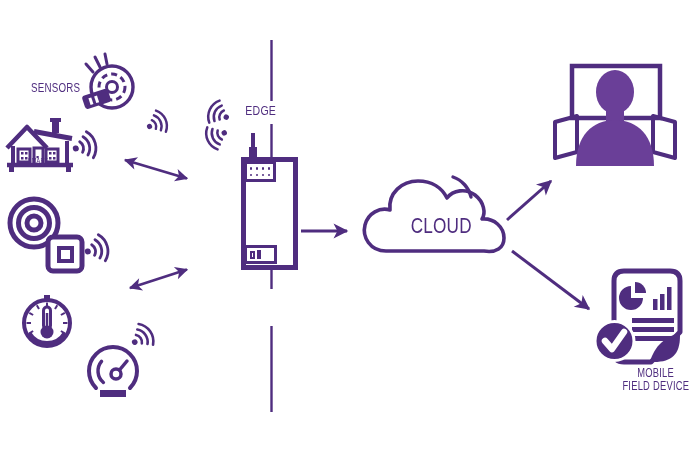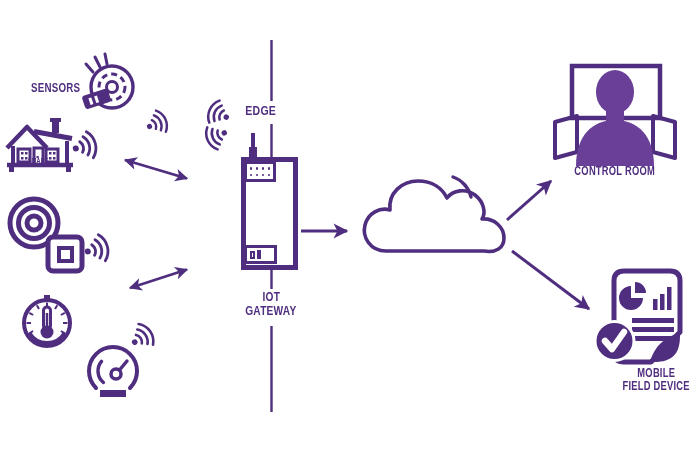--- a/index.html
+++ b/index.html
@@ -6,21 +6,21 @@
   .canvas{position:relative;width:700px;height:456px;background:var(--bg,#fff);overflow:hidden;
           font-family:"Liberation Sans",sans-serif;}
   .abs{position:absolute;}
   svg{display:block;overflow:visible;}
   .s{stroke:var(--outline,#4f2d7f);fill:none;}
   .f{fill:var(--outline,#4f2d7f);}
   .pf{fill:var(--person,#6a3f98);}
   .wf{fill:#fff;}
   .swf{fill:#fff;stroke:var(--outline,#4f2d7f);}
   .sw-white{stroke:#fff;fill:none;}
-  .lbl{position:absolute;color:var(--outline,#4f2d7f);font-weight:700;text-align:center;line-height:1.08;}
+  .lbl{position:absolute;color:var(--outline,#4f2d7f);font-weight:400;text-align:center;line-height:1.08;}
   .cond{display:inline-block;transform:scaleX(0.78);transform-origin:50% 50%;white-space:nowrap;letter-spacing:.3px;}
   .gw{position:absolute;left:241px;top:157px;width:57px;height:113px;box-sizing:border-box;
       border:5px solid var(--outline,#4f2d7f);background:#fff;}
   .gw-vent{position:absolute;left:-2px;top:-1px;width:24px;height:13px;border:3.5px solid var(--outline,#4f2d7f);
       background:#fff;display:grid;grid-template-columns:repeat(4,1fr);align-items:center;justify-items:center;padding:1px;}
   .gw-vent i{width:2.5px;height:2.5px;background:var(--outline,#4f2d7f);border-radius:50%;}
   .gw-port{position:absolute;left:-2px;bottom:1px;width:24px;height:13px;border:3.5px solid var(--outline,#4f2d7f);
       background:#fff;display:flex;align-items:center;gap:2px;padding-left:3px;}
   .port-o{width:5px;height:8px;border:2px solid var(--outline,#4f2d7f);box-sizing:border-box;}
   .port-f{width:4px;height:9px;background:var(--outline,#4f2d7f);}
@@ -185,53 +185,49 @@
         <i></i>
         <i></i>
         <i></i>
     </div>
     <div class="gw-port">
       <span class="port-o"></span>
         <span class="port-f"></span>
     </div>
   </div>
 
-  <div class="lbl" style="left:231px;top:290px;width:80px;font-size:13px">
-    <span class="cond">IOT</span><br>
-    <span class="cond">GATEWAY</span>
-  </div>
 
   <svg class="abs" style="left:358px;top:161px" width="158" height="112" viewBox="0 0 158 112">
     <path class="s" stroke-width="3.6" stroke-linejoin="round" d="
       M 28,90
       C 12,90 4,76 7,64
       C 10,52 22,46 32,49
       C 30,32 44,20 60,20
       C 74,20 84,27 89,37
       C 95,29 108,27 117,34
       C 126,41 128,52 124,58
       C 136,57 146,66 146,77
       C 146,87 138,92 126,90
       L 28,90 Z"></path>
     <path class="s" d="M 95,16 C 104,19 111,27 113,36" stroke-width="3.4" stroke-linecap="round"></path>
   </svg>
+  <div class="lbl" style="left:391px;top:214px;width:100px;font-size:22px">
+    <span class="cond">CLOUD</span>
+  </div>
 
   <svg class="abs" style="left:552px;top:58px" width="126" height="108" viewBox="0 0 126 108">
     <rect class="s" x="20" y="8" width="88" height="52" stroke-width="4.5"></rect>
     <polygon class="s" points="3,64 25,58 25,94 3,100" stroke-width="4" stroke-linejoin="round"></polygon>
     <polygon class="s" points="123,64 101,58 101,94 123,100" stroke-width="4" stroke-linejoin="round"></polygon>
     <g class="pf">
       <ellipse cx="63" cy="34" rx="19" ry="22"></ellipse>
       <rect x="54" y="48" width="18" height="18"></rect>
       <path d="M24,108 C24,78 40,62 63,62 C86,62 102,78 102,108 Z"></path>
     </g>
   </svg>
-  <div class="lbl" style="left:553px;top:165px;width:124px;font-size:12px">
-    <span class="cond">CONTROL ROOM</span>
-  </div>
 
   <svg class="abs" style="left:588px;top:266px" width="100" height="102" viewBox="0 0 100 102">
     <path class="swf" stroke-width="5" stroke-linejoin="round" d="M 36,5 L 82,5 Q 92,5 92,15 L 92,66 L 63,96 L 36,96 Q 26,96 26,86 L 26,15 Q 26,5 36,5 Z"></path>
     <path class="f" d="M62,96 C66,80 78,70 92,67 L92,70 C92,88 84,96 66,96 Z"></path>
     <g>
       <path class="f" d="M43,32 L43,20 A12,12 0 1 0 55,32 Z"></path>
       <path class="f" d="M47,16 A11,11 0 0 1 58,27 L47,27 Z"></path>
     </g>
     <g class="f">
       <rect x="65" y="33" width="4.5" height="11"></rect>

